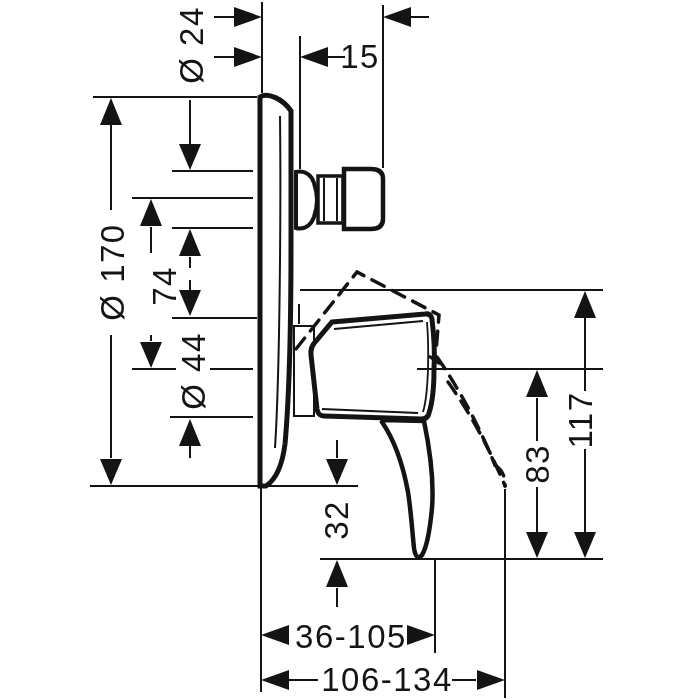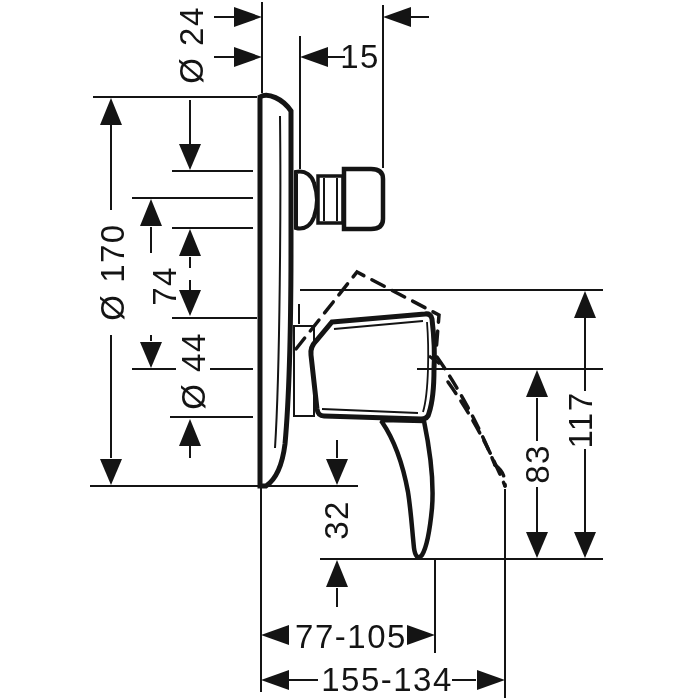--- a/index.html
+++ b/index.html
@@ -143,17 +143,17 @@
   <div class="dim rot" style="left:164px; top:286px">74</div>
 
   <div class="dim rot" style="left:193px; top:371px">Ø 44</div>
 
   <div class="dim rot" style="left:580px; top:420px">117</div>
 
   <div class="dim rot" style="left:537px; top:464px">83</div>
 
   <div class="dim rot" style="left:336px; top:520px">32</div>
 
-  <div class="dim" style="left:351px; top:636px">77-105</div>
+  <div class="dim" style="left:351px; top:636px">36-105</div>
 
-  <div class="dim" style="left:387px; top:679px">155-134</div>
+  <div class="dim" style="left:387px; top:679px">106-134</div>
 
 </div>
 
 </body></html>

